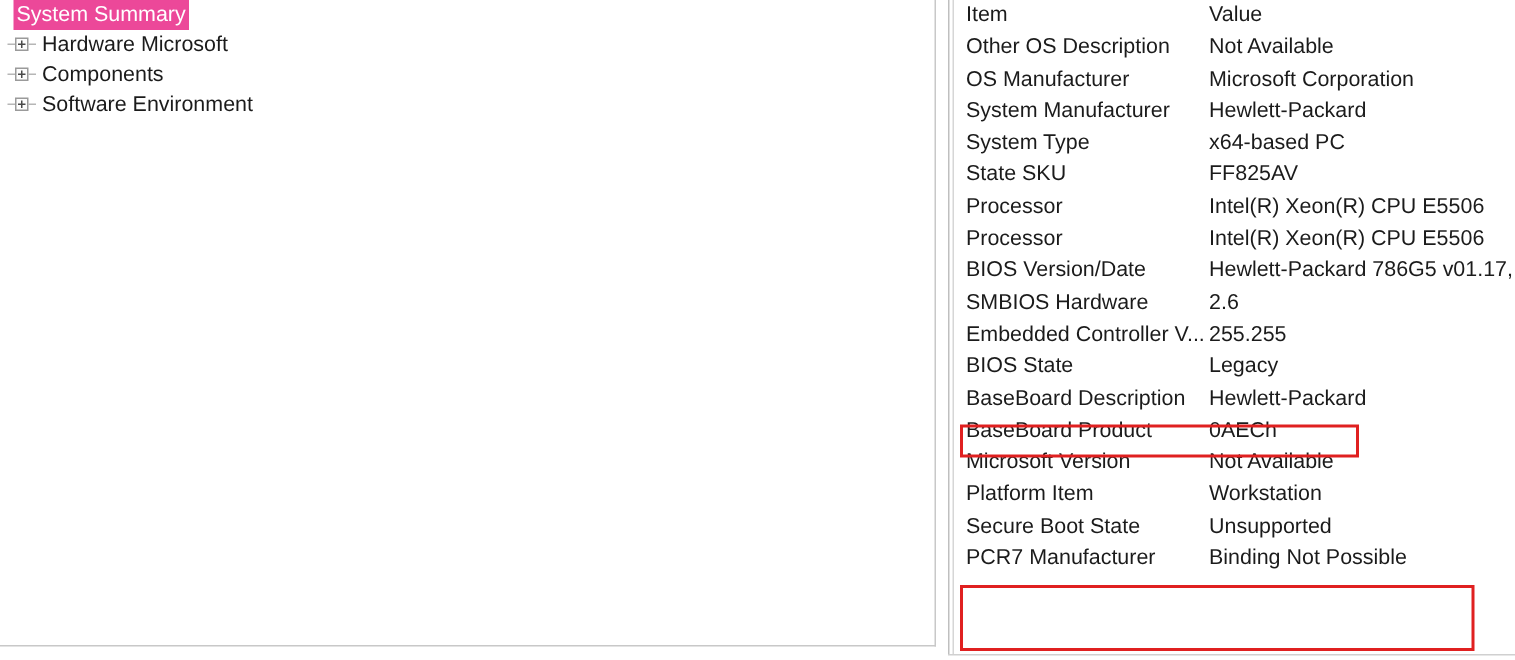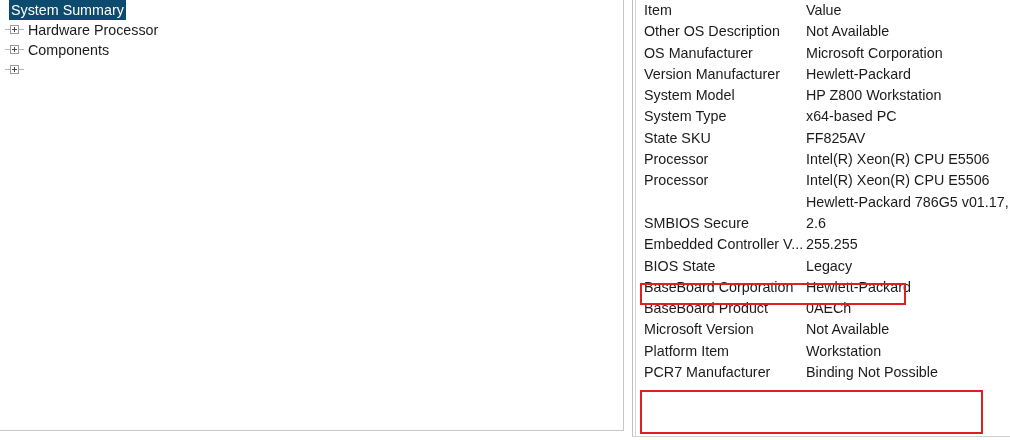--- a/index.html
+++ b/index.html
@@ -41,21 +41,21 @@
     padding-left: 9px;
   }
   .tree-row.child {
     padding-left: 28px;
   }
   .tree-label {
     display: inline-block;
     vertical-align: top;
   }
   .tree-label.selected {
-    background: #0c4a6e;
+    background: #ec4899;
     color: #ffffff;
     padding: 0 2px;
   }
   
   .expander {
     position: absolute;
     left: 10px;
     top: 5px;
     width: 9px;
     height: 9px;
@@ -192,34 +192,35 @@
 <div id="tree-panel">
 
   <div class="tree-row root">
     <span class="tree-label selected">System Summary</span>
   </div>
 
   <div class="tree-row child">
     <span class="connector-left"></span>
     <span class="expander"></span>
     <span class="connector-right"></span>
-    <span class="tree-label">Hardware Processor</span>
+    <span class="tree-label">Hardware Microsoft</span>
   </div>
 
   <div class="tree-row child">
     <span class="connector-left"></span>
     <span class="expander"></span>
     <span class="connector-right"></span>
     <span class="tree-label">Components</span>
   </div>
 
   <div class="tree-row child">
     <span class="connector-left"></span>
     <span class="expander"></span>
     <span class="connector-right"></span>
+    <span class="tree-label">Software Environment</span>
   </div>
 
 </div>
 
 <div id="details-panel">
   <div id="splitter-line-outer"></div>
   <div id="splitter-line-inner"></div>
 
   <div class="detail-rows">
 
@@ -230,75 +231,76 @@
 
     <div class="detail-row">
       <span class="cell cell-item">Other OS Description</span>
       <span class="cell cell-value">Not Available</span>
     </div>
     <div class="detail-row">
       <span class="cell cell-item">OS Manufacturer</span>
       <span class="cell cell-value">Microsoft Corporation</span>
     </div>
     <div class="detail-row">
-      <span class="cell cell-item">Version Manufacturer</span>
+      <span class="cell cell-item">System Manufacturer</span>
       <span class="cell cell-value">Hewlett-Packard</span>
-    </div>
-    <div class="detail-row">
-      <span class="cell cell-item">System Model</span>
-      <span class="cell cell-value">HP Z800 Workstation</span>
     </div>
     <div class="detail-row">
       <span class="cell cell-item">System Type</span>
       <span class="cell cell-value">x64-based PC</span>
     </div>
     <div class="detail-row">
       <span class="cell cell-item">State SKU</span>
       <span class="cell cell-value">FF825AV</span>
     </div>
     <div class="detail-row">
       <span class="cell cell-item">Processor</span>
       <span class="cell cell-value">Intel(R) Xeon(R) CPU          E5506</span>
     </div>
     <div class="detail-row">
       <span class="cell cell-item">Processor</span>
       <span class="cell cell-value">Intel(R) Xeon(R) CPU          E5506</span>
     </div>
     <div class="detail-row">
+      <span class="cell cell-item">BIOS Version/Date</span>
       <span class="cell cell-value">Hewlett-Packard 786G5 v01.17, 8/</span>
     </div>
     <div class="detail-row">
-      <span class="cell cell-item">SMBIOS Secure</span>
+      <span class="cell cell-item">SMBIOS Hardware</span>
       <span class="cell cell-value">2.6</span>
     </div>
     <div class="detail-row">
       <span class="cell cell-item">Embedded Controller V...</span>
       <span class="cell cell-value">255.255</span>
     </div>
     <div class="detail-row">
       <span class="cell cell-item">BIOS State</span>
       <span class="cell cell-value">Legacy</span>
     </div>
     <div class="detail-row">
-      <span class="cell cell-item">BaseBoard Corporation</span>
+      <span class="cell cell-item">BaseBoard Description</span>
       <span class="cell cell-value">Hewlett-Packard</span>
     </div>
     <div class="detail-row">
       <span class="cell cell-item">BaseBoard Product</span>
       <span class="cell cell-value">0AECh</span>
     </div>
     <div class="detail-row">
       <span class="cell cell-item">Microsoft Version</span>
       <span class="cell cell-value">Not Available</span>
     </div>
     <div class="detail-row">
       <span class="cell cell-item">Platform Item</span>
       <span class="cell cell-value">Workstation</span>
     </div>
     <div class="detail-row">
+      <span class="cell cell-item">Secure Boot State</span>
+      <span class="cell cell-value">Unsupported</span>
+    </div>
+    <div class="detail-row">
       <span class="cell cell-item">PCR7 Manufacturer</span>
       <span class="cell cell-value">Binding Not Possible</span>
     </div>
 
   </div>
 
   <div id="details-bottom-rule"></div>
 </div>
 
 <div class="redbox" id="redbox-bios-mode"></div>

